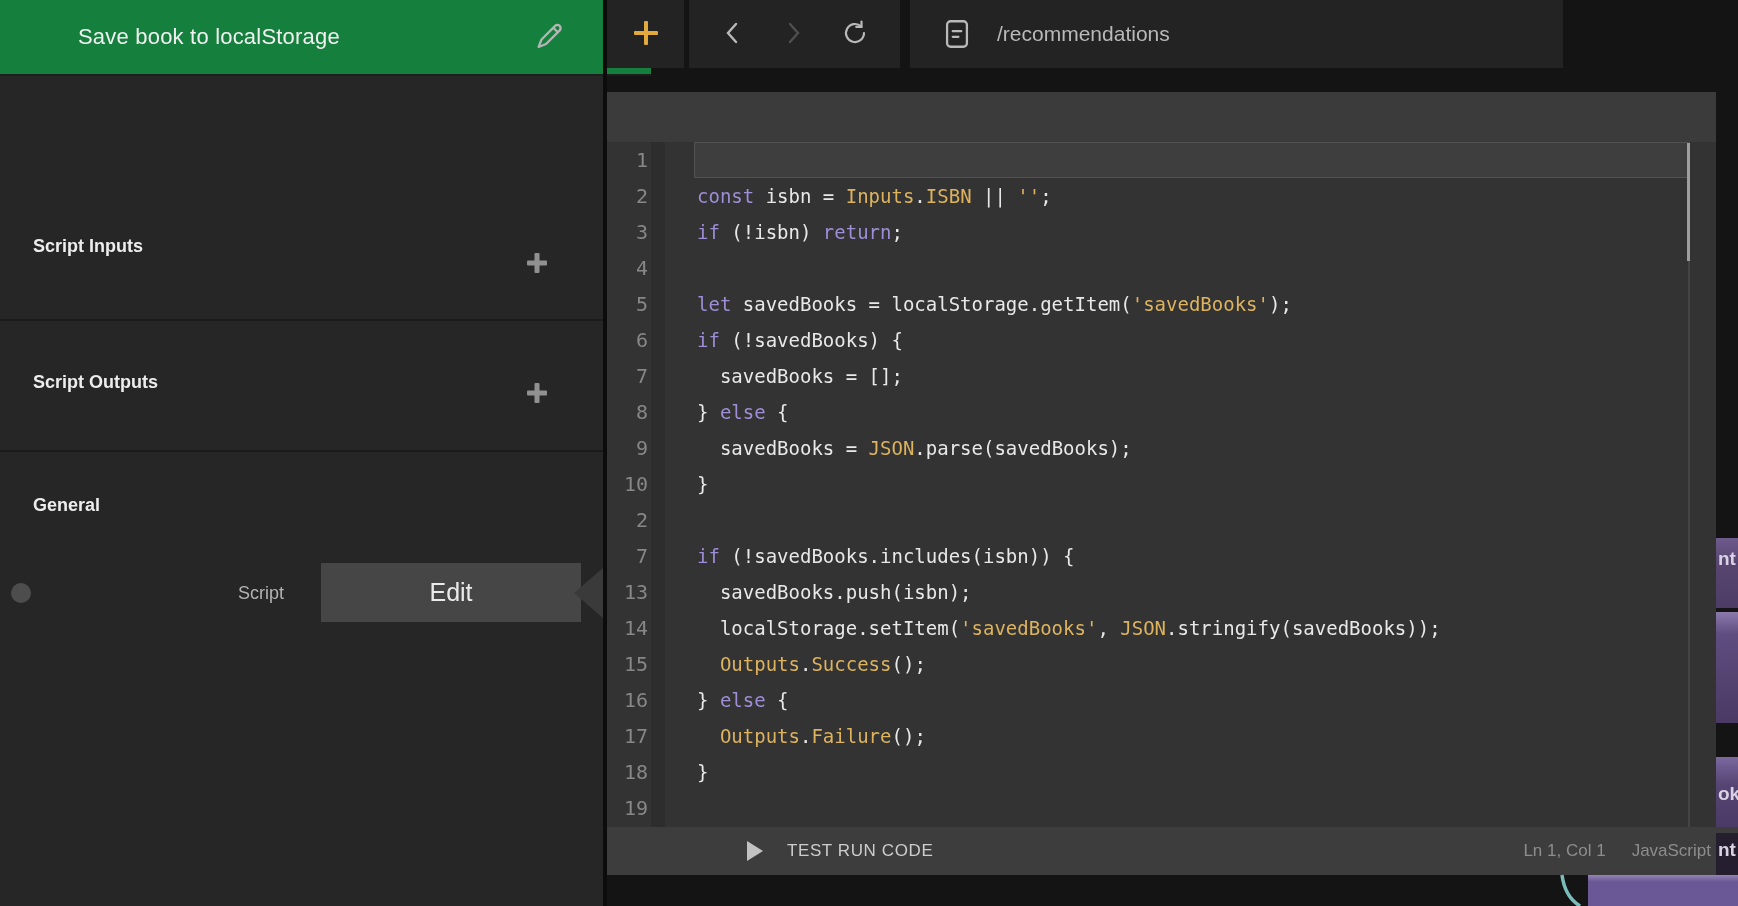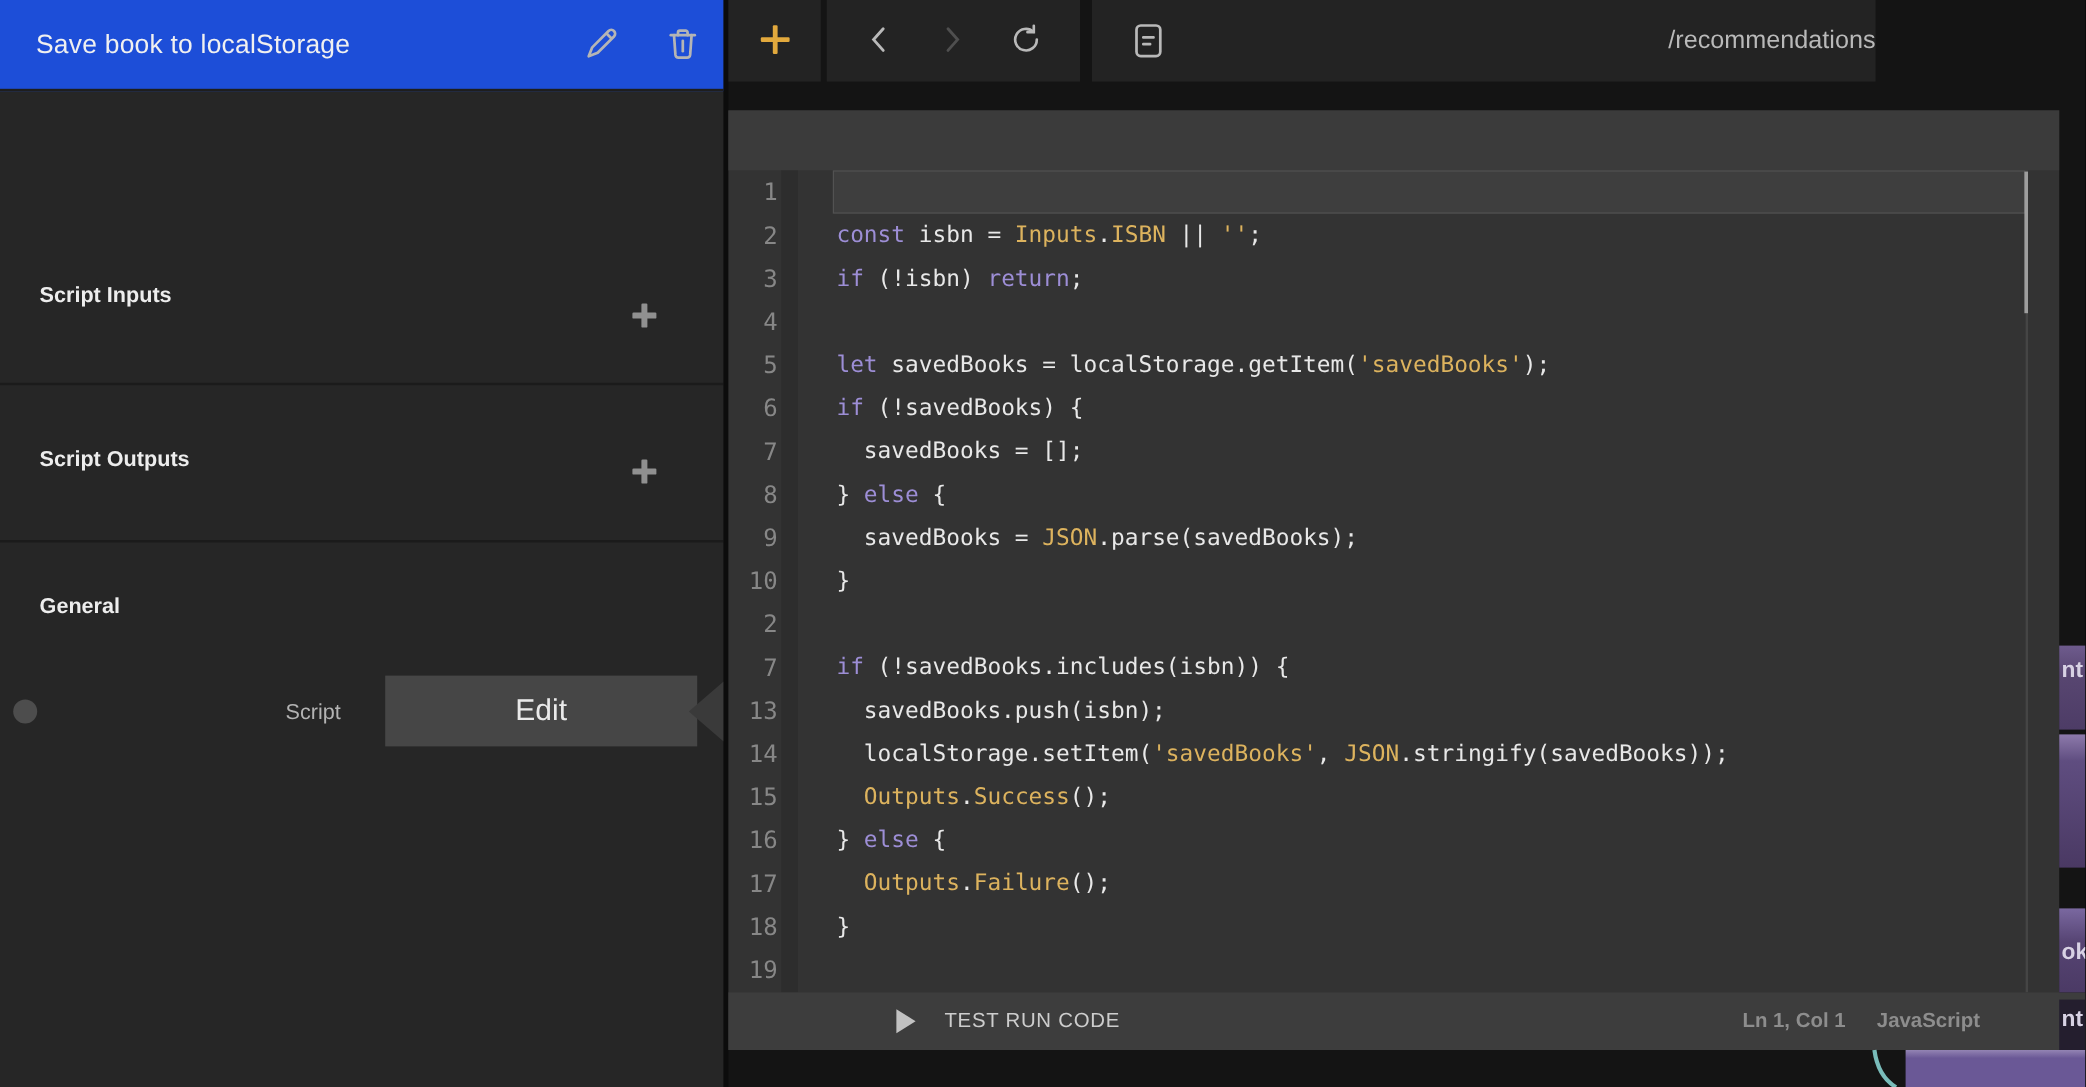--- a/index.html
+++ b/index.html
@@ -2,22 +2,22 @@
 <html style="--accent: #e2a93d; --syntax-keyword: #9d8ed6; --syntax-gold: #ddb35e; --syntax-default: #e8e8e8; --panel-bg: #262626; --editor-bg: #333333; --fragment-purple: #5f4d80; --fragment-teal: #79bcba;"><head>
 <meta charset="utf-8">
 <style>
   html,body{margin:0;padding:0;background:#000;}
   .stage{position:relative;width:1738px;height:906px;overflow:hidden;
          font-family:"Liberation Sans",sans-serif;background:#141414;}
   .abs{position:absolute;}
 
   
   .left-panel{left:0;top:0;width:603px;height:906px;background:#262626;}
-  .panel-header{left:0;top:0;width:603px;height:74px;background:#1d4ed8;
-                border-bottom:2px solid #1e1e1e;display:flex;align-items:center;}
+  .panel-header{left:0;top:0;width:603px;height:74px;background:#15803d;
+                border-bottom:2px solid #1e1e1e;display:flex;align-items:center;padding-left:48px;}
   .panel-title{margin-left:30px;font-size:22px;font-weight:500;color:#f0f0f0;letter-spacing:.2px;}
   .hdr-icons{position:absolute;right:18px;top:0;height:74px;display:flex;align-items:center;gap:36px;}
   .icon-btn{background:none;border:none;padding:0;cursor:pointer;display:flex;align-items:center;}
 
   .tabs{left:0;top:76px;width:603px;height:76px;display:flex;}
   .tab{height:76px;display:flex;align-items:center;justify-content:center;font-size:19px;cursor:pointer;}
   .tab-aichat{width:285px;background:#474747;color:#9c9c9c;}
   .tab-props{width:318px;background:#191919;color:#f2f2f2;}
 
   .section-label{font-size:18px;font-weight:700;color:#ededed;}
@@ -31,21 +31,21 @@
             color:#eaeaea;font-size:25px;font-family:"Liberation Sans",sans-serif;cursor:pointer;}
   .notch{left:574px;top:568px;width:0;height:0;border-top:25px solid transparent;
          border-bottom:25px solid transparent;border-right:29px solid #3a3a3a;}
 
   .v-divider{left:603px;top:0;width:4px;height:906px;background:#0c0c0c;}
 
   
   .tool-box{top:0;height:68px;background:#232323;display:flex;align-items:center;}
   .box-add{left:607px;width:77px;justify-content:center;}
   .box-nav{left:689px;width:211px;justify-content:space-around;padding:0 14px;box-sizing:border-box;}
-  .box-url{left:910px;width:653px;justify-content:flex-end;}
+  .box-url{left:910px;width:653px;}
   .url-text{margin-left:87px;font-size:21px;color:#b9b9b9;}
   .doc-icon{position:absolute;left:30px;top:17px;}
 
   
   .code-panel{left:607px;top:92px;width:1109px;height:783px;background:#333333;}
   .code-topstrip{left:0;top:0;width:1109px;height:50px;background:#3b3b3b;}
   .gutter-shadow{left:44px;top:50px;width:14px;height:685px;background:#2d2d2d;}
   .cur-line{left:87px;top:50px;width:994px;height:36px;background:#3e3e3e;
             border:1px solid #525252;box-sizing:border-box;}
   .gutter{left:0;top:50px;width:41px;text-align:right;
@@ -56,22 +56,22 @@
   .tk-g{color:var(--syntax-gold,#ddb35e);}
   .tk-w{color:var(--syntax-default,#e8e8e8);}
   .scroll-track{left:1081px;top:50px;width:2px;height:685px;background:#454545;}
   .scroll-thumb{left:1080px;top:51px;width:3px;height:118px;background:#9e9e9e;}
 
   .code-footer{left:0;top:735px;width:1109px;height:48px;background:#3d3d3d;
                display:flex;align-items:center;padding-left:28px;}
   .play-icon{margin-left:112px;width:0;height:0;border-top:10px solid transparent;
              border-bottom:10px solid transparent;border-left:16px solid #c2c2c2;}
   .run-label{margin-left:24px;font-size:17px;letter-spacing:.6px;color:#cdcdcd;}
-  .footer-right{margin-left:auto;display:flex;align-items:center;gap:26px;margin-right:94px;
-                font-size:17px;color:#8d8d8d;font-weight:bold;}
+  .footer-right{margin-left:auto;display:flex;align-items:center;gap:26px;margin-right:33px;
+                font-size:17px;color:#8d8d8d;}
   .grip{position:absolute;right:4px;bottom:6px;}
 
   
   .frag{overflow:hidden;color:#d8d2e4;font-size:19px;font-weight:600;}
   .frag-a{left:1716px;top:538px;width:22px;height:70px;
           background:linear-gradient(180deg,#6e5b8d 0%,#584671 35%,#4d3c66 100%);}
   .frag-b{left:1716px;top:612px;width:22px;height:111px;
           background:linear-gradient(180deg,#8d7aab 0%,#5f4d80 20%,#4a3963 100%);}
   .frag-c{left:1716px;top:757px;width:22px;height:70px;
           background:linear-gradient(180deg,#7a68a0 0%,#564473 40%,#4b3a65 100%);}

